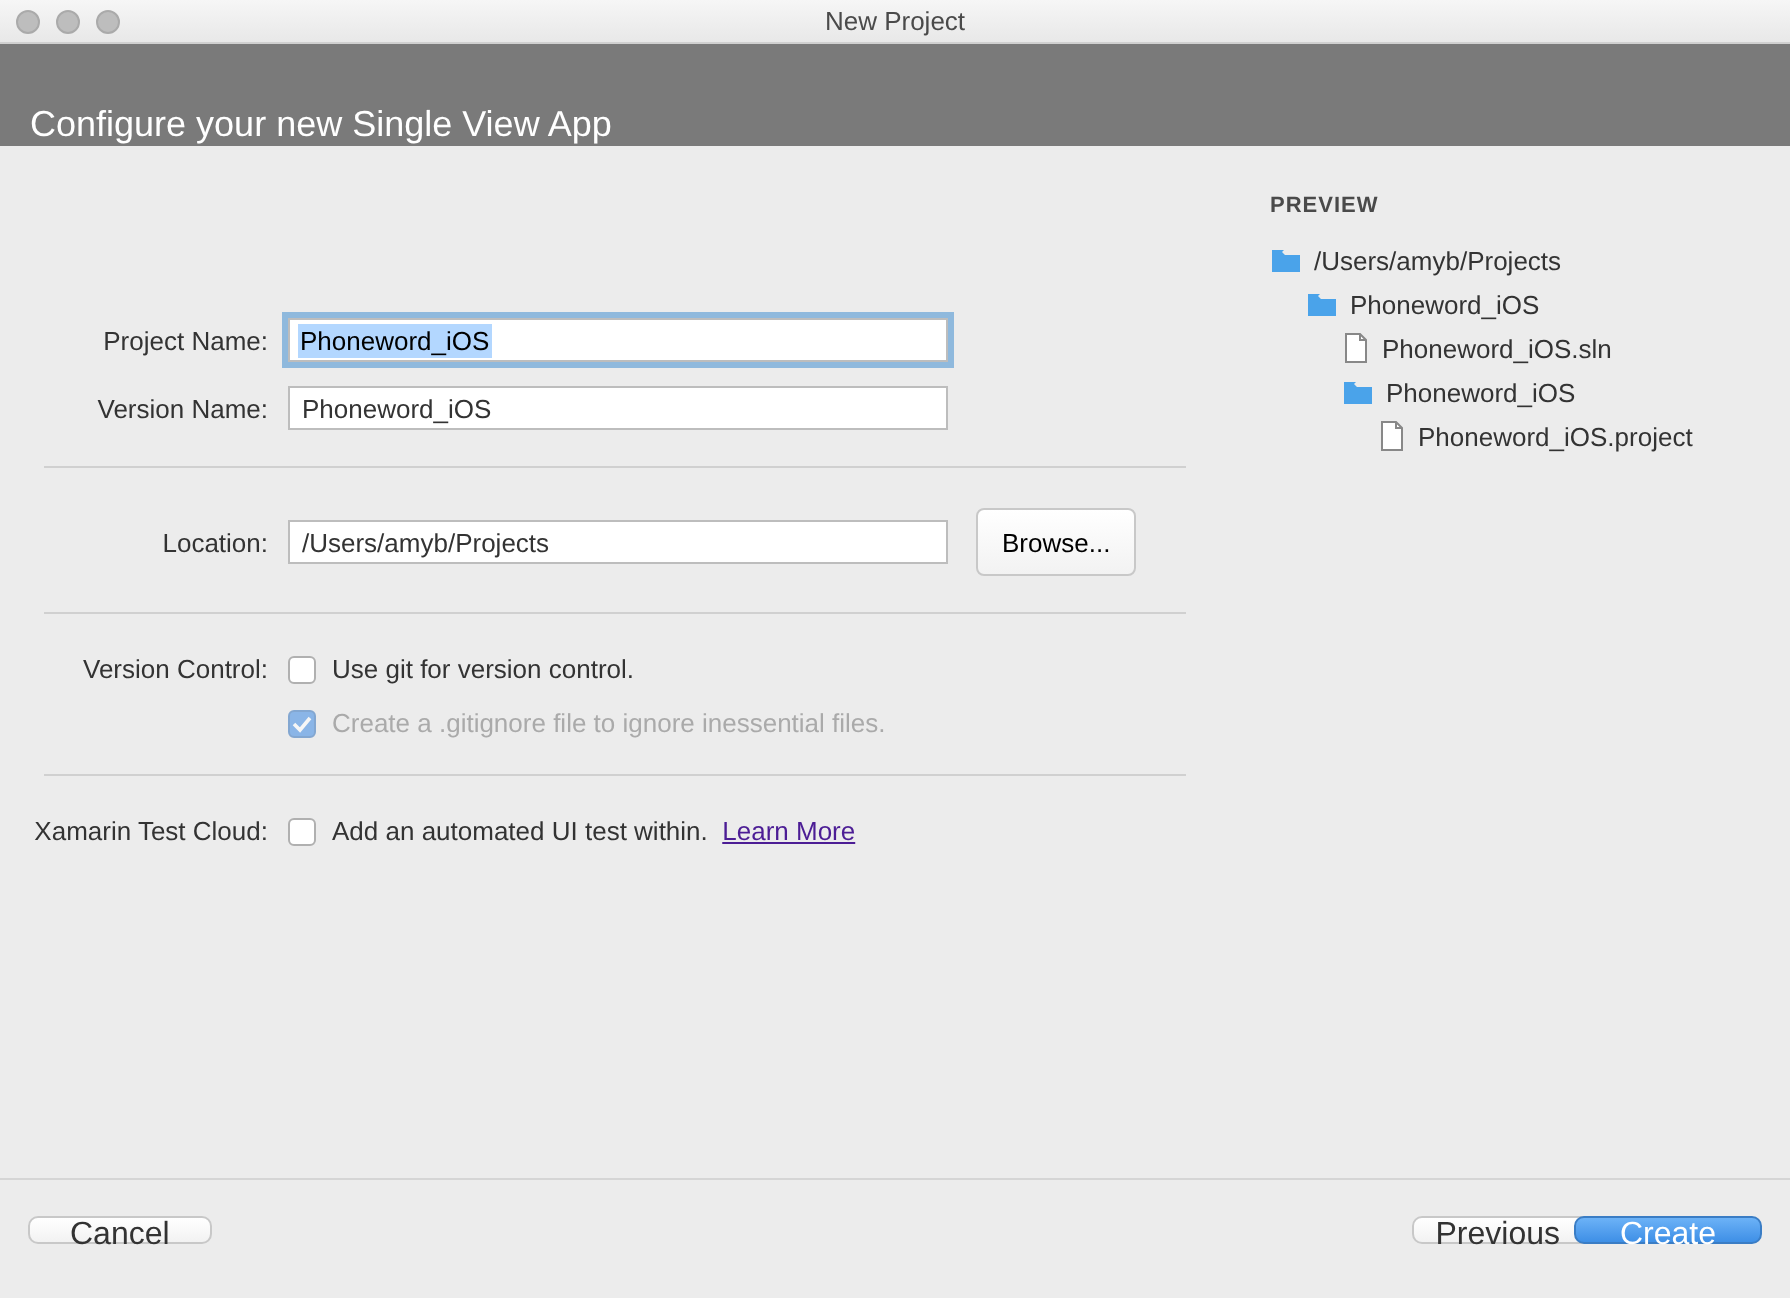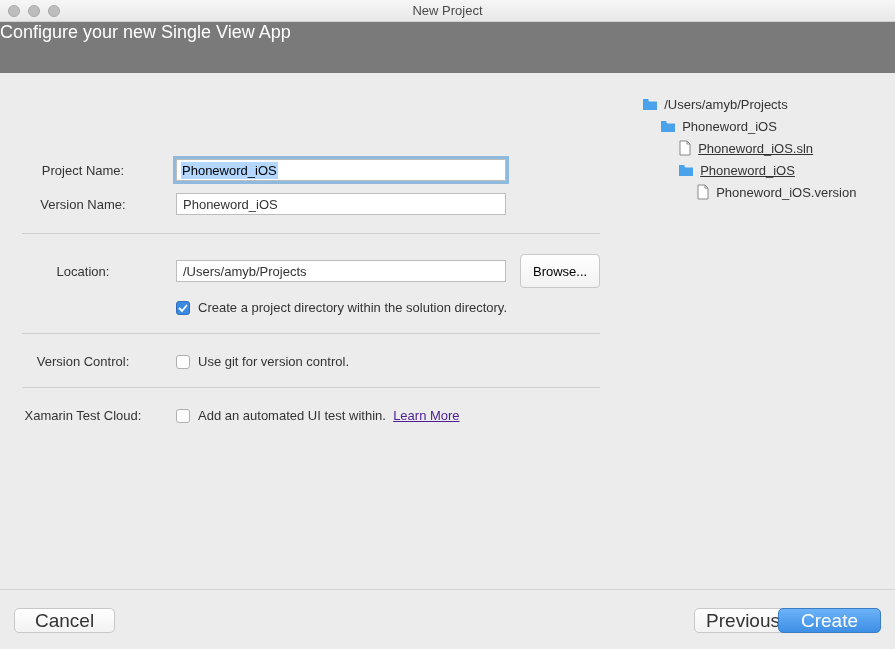--- a/index.html
+++ b/index.html
@@ -22,21 +22,22 @@
   }
   .traffic { display: flex; gap: 8px; margin-left: 8px; }
   .tl { width: 12px; height: 12px; border-radius: 50%; background: #bdbdbd; border: 0.5px solid #aaa; }
   .title {
     position: absolute; left: 0; right: 0; text-align: center;
     font-size: 13px; color: #4a4a4a;
   }
   .header {
     background: #7a7a7a;
     height: 51px;
-    display: flex; align-items: flex-start;
+    display: flex; align-items: flex-end;
+    padding-left: 15px;
     color: #fff;
     font-size: 18px;
     font-weight: 400;
   }
   .content {
     display: flex;
     height: 516px;
     background: #ececec;
   }
   .form-col {
@@ -53,31 +54,31 @@
     font-weight: 700;
     letter-spacing: 0.5px;
     font-size: 11px;
     color: #4a4a4a;
     padding: 4px 0 10px 2px;
   }
   .tree .node { display: flex; align-items: center; height: 22px; white-space: nowrap; }
   .tree .lbl { margin-left: 6px; color: #333; }
   .ind1 { padding-left: 2px; }
   .ind2 { padding-left: 20px; }
-  .ind3 { padding-left: 38px; text-decoration: underline; }
+  .ind3 { padding-left: 38px; }
   .ind4 { padding-left: 56px; }
   .folder-ic { width: 16px; height: 14px; display: inline-block; }
   .folder-ic svg { width: 16px; height: 14px; display: block; }
   .file-ic { width: 14px; height: 16px; display: inline-block; }
   .file-ic svg { width: 14px; height: 16px; display: block; }
 
   .row { display: flex; align-items: center; margin-bottom: 12px; }
   .label {
-    width: 176px;
-    text-align: center;
+    width: 144px;
+    text-align: right;
     padding-right: 10px;
     color: #333;
   }
   .input {
     width: 330px;
     height: 22px;
     border: 1px solid #bdbdbd;
     background: #fff;
     padding: 0 6px;
     font-size: 13px;
@@ -139,26 +140,26 @@
   }
   .footer {
     height: 58px;
     background: #ececec;
     border-top: 1px solid #d5d5d5;
     position: relative;
   }
   .btn {
     position: absolute;
     top: 18px;
-    height: 25px;
+    height: 14px;
     padding: 0 20px;
     border: 1px solid #c8c8c8;
     border-radius: 5px;
     background: linear-gradient(#ffffff,#f2f2f2);
-    font-size: 19px;
+    font-size: 16px;
     font-family: inherit;
     color: #333;
   }
   .btn-cancel { left: 14px; }
   .btn-prev { right: 94px; padding-left: 11px; }
   .btn-create {
     right: 14px;
     background: linear-gradient(#6cb2f7,#3e8fe6);
     border-color: #3a7dc5;
     color: #fff;
@@ -198,51 +199,52 @@
     </div>
 
     <div class="hr"></div>
 
     <div class="row">
       <div class="label">Location:</div>
       <input class="input" value="/Users/amyb/Projects" style="">
       <button class="browse">Browse...</button>
     </div>
 
-    <div class="row" style="margin-top:4px;">
+
+    <div class="hr"></div>
+
+    <div class="row">
+      <div class="label">Version Control:</div>
+      <span class="check"></span>
+      <span class="chk-label">Use git for version control.</span>
+    </div>
+    <div class="row">
       <div class="label"></div>
-      <span class="check on">
+      <span class="check on disabled">
         <svg viewBox="0 0 10 10">
             <path d="M1 5 L4 8 L9 2" stroke="#fff" stroke-width="1.8" fill="none"></path>
           </svg>
       </span>
-      <span class="chk-label">Create a project directory within the solution directory.</span>
-    </div>
-
-    <div class="hr"></div>
-
-    <div class="row">
-      <div class="label">Version Control:</div>
-      <span class="check"></span>
-      <span class="chk-label">Use git for version control.</span>
+      <span class="chk-label disabled">Create a .gitignore file to ignore inessential files.</span>
     </div>
 
     <div class="hr"></div>
 
     <div class="row">
       <div class="label">Xamarin Test Cloud:</div>
       <span class="check"></span>
       <span class="chk-label">Add an automated UI test within.</span>
       <span>&nbsp;&nbsp;</span>
       <a href="#" class="link">Learn More</a>
     </div>
 
   </div>
 
   <div class="preview-col">
+    <div class="preview-head">PREVIEW</div>
     <div class="tree">
       <div class="node ind1">
         <span class="folder-ic">
           <svg viewBox="0 0 16 14">
               <path d="M1 3 L6 3 L7.5 4.5 L15 4.5 L15 13 L1 13 Z" fill="#4aa3ea"></path>
               <path d="M1 3 L6 3 L7 2 L1 2 Z" fill="#4aa3ea"></path>
             </svg>
         </span>
         <span class="lbl">/Users/amyb/Projects</span>
       </div>
@@ -273,21 +275,21 @@
         </span>
         <span class="lbl">Phoneword_iOS</span>
       </div>
       <div class="node ind4">
         <span class="file-ic">
           <svg viewBox="0 0 14 16">
               <path d="M2 1 L9 1 L12 4 L12 15 L2 15 Z" fill="#fff" stroke="#888"></path>
               <path d="M9 1 L9 4 L12 4" fill="none" stroke="#888"></path>
             </svg>
         </span>
-        <span class="lbl">Phoneword_iOS.version</span>
+        <span class="lbl">Phoneword_iOS.project</span>
       </div>
     </div>
   </div>
 </div>
 
 <div class="footer">
   <button class="btn btn-cancel">Cancel</button>
   <button class="btn btn-prev">Previous</button>
   <button class="btn btn-create">Create</button>
 </div>

